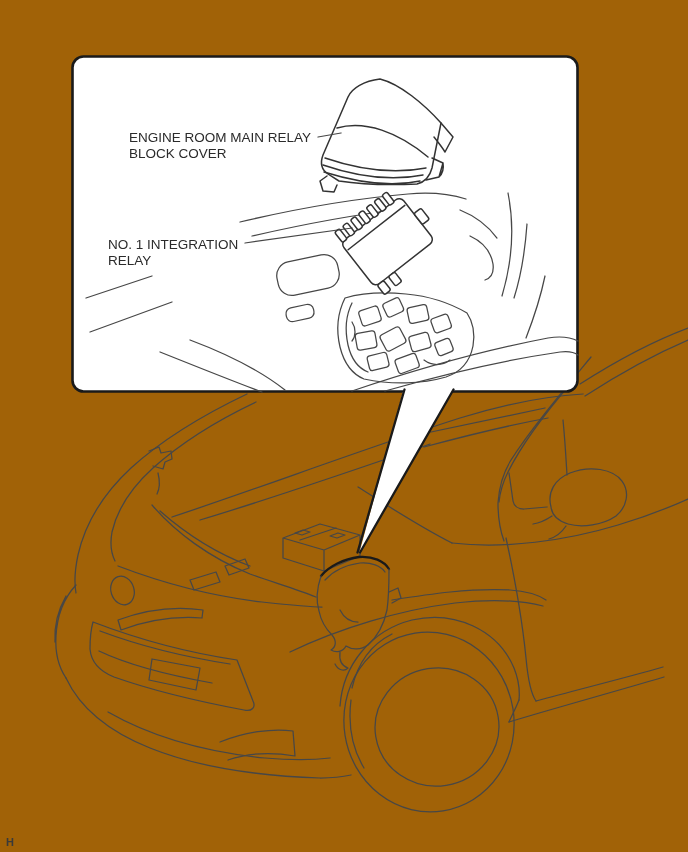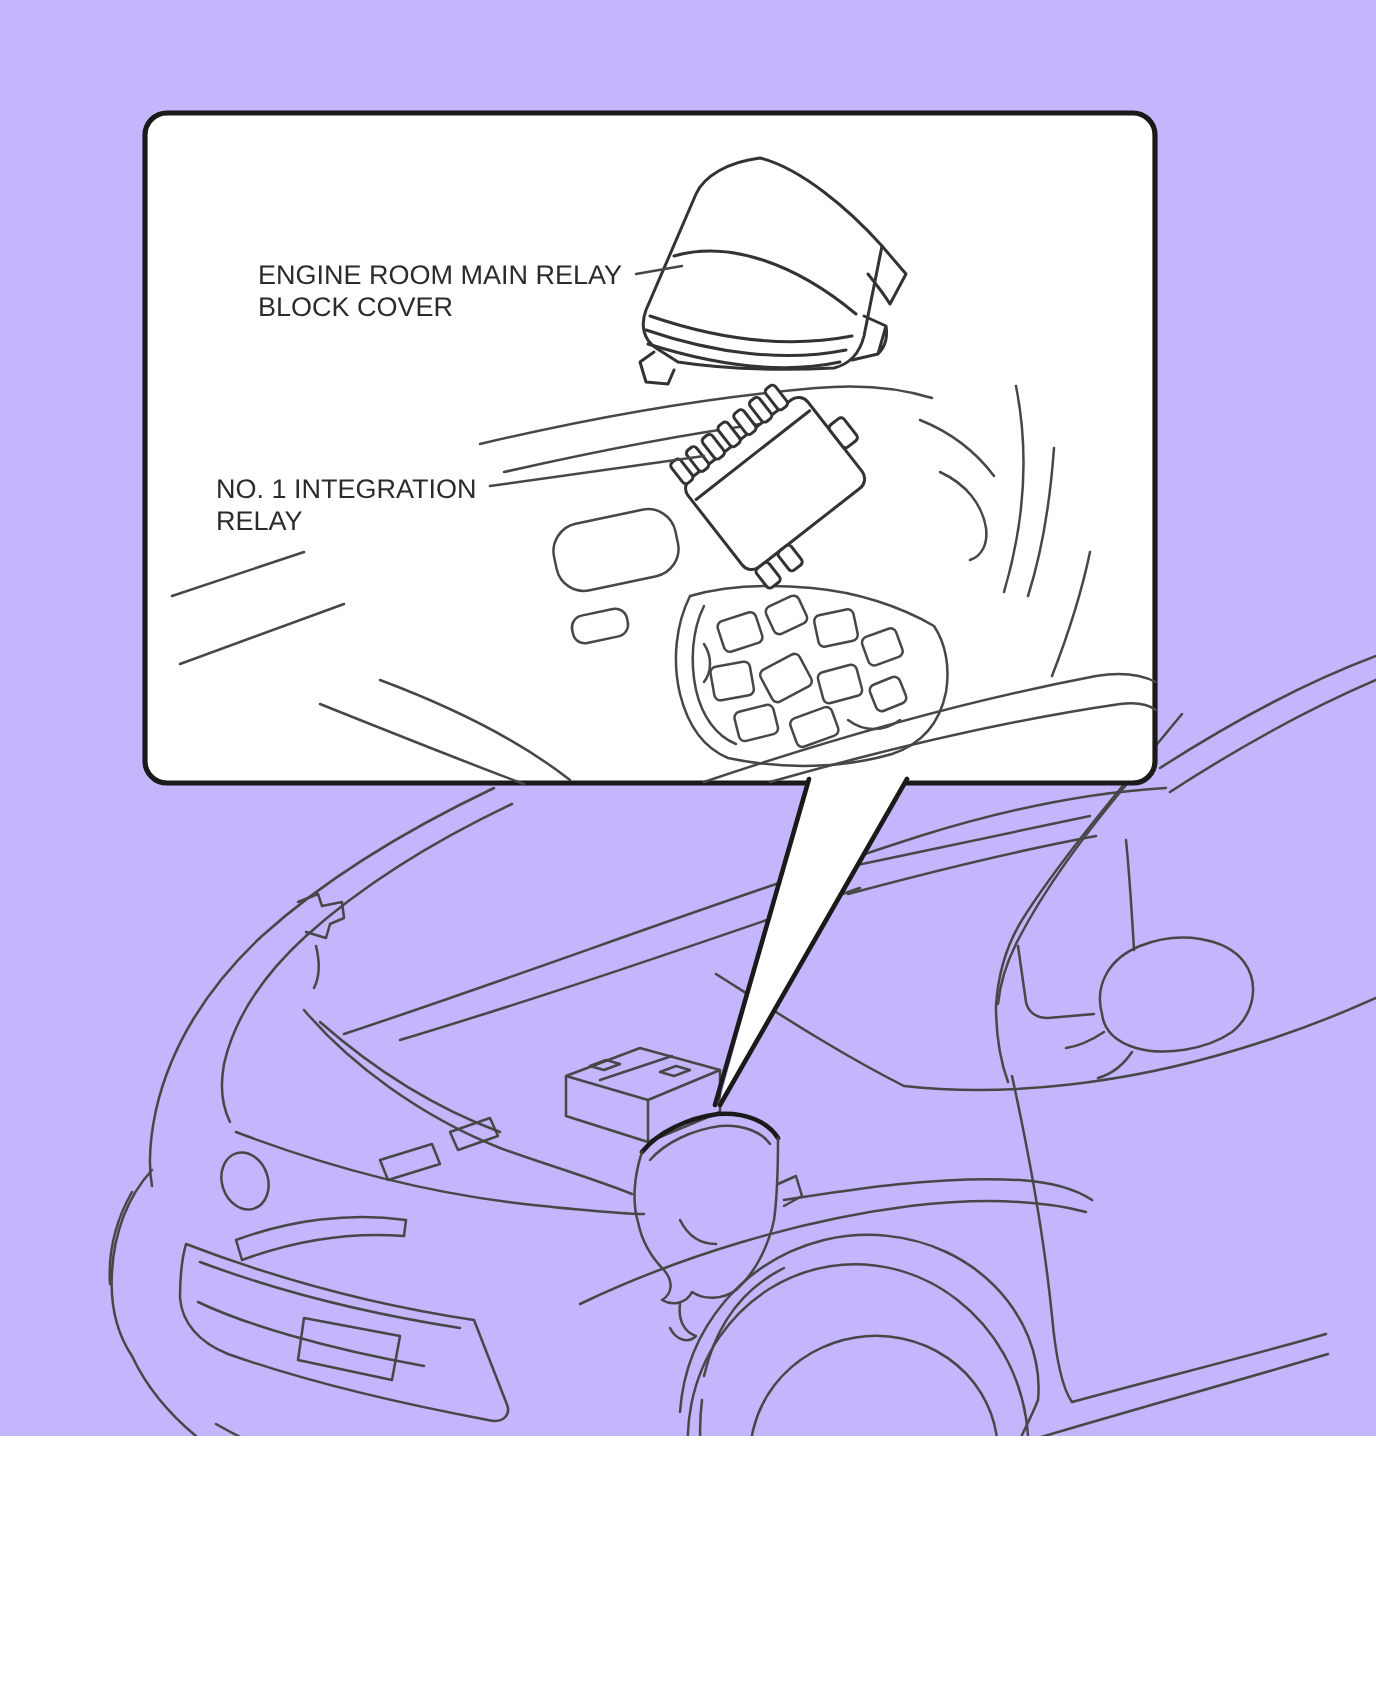--- a/index.html
+++ b/index.html
@@ -1,19 +1,19 @@
 <!DOCTYPE html>
 <html><head>
 <meta charset="utf-8">
 <style>
   html,body{margin:0;padding:0;background:#fff;}
   .canvas{
     position:relative;
-    width:688px;height:718px;
-    background:#c4b5fd;
+    width:688px;height:852px;
+    background:#a16207;
     overflow:hidden;
     font-family:"Liberation Sans", sans-serif;
   }
   svg{position:absolute;left:0;top:0;}
   .thin{fill:none;stroke:#474747;stroke-width:1.25;stroke-linecap:round;stroke-linejoin:round;}
   .med{fill:none;stroke:#333333;stroke-width:1.5;stroke-linecap:round;stroke-linejoin:round;}
   .bold{fill:none;stroke:#1a1a1a;stroke-width:2.3;stroke-linecap:round;stroke-linejoin:round;}
   .whitefill{fill:#ffffff;}
   .label{font-family:"Liberation Sans", sans-serif;font-size:13.5px;fill:#2b2b2b;}
   .marker{font-family:"Liberation Sans", sans-serif;font-size:11px;font-weight:bold;fill:#3a3a3a;}

